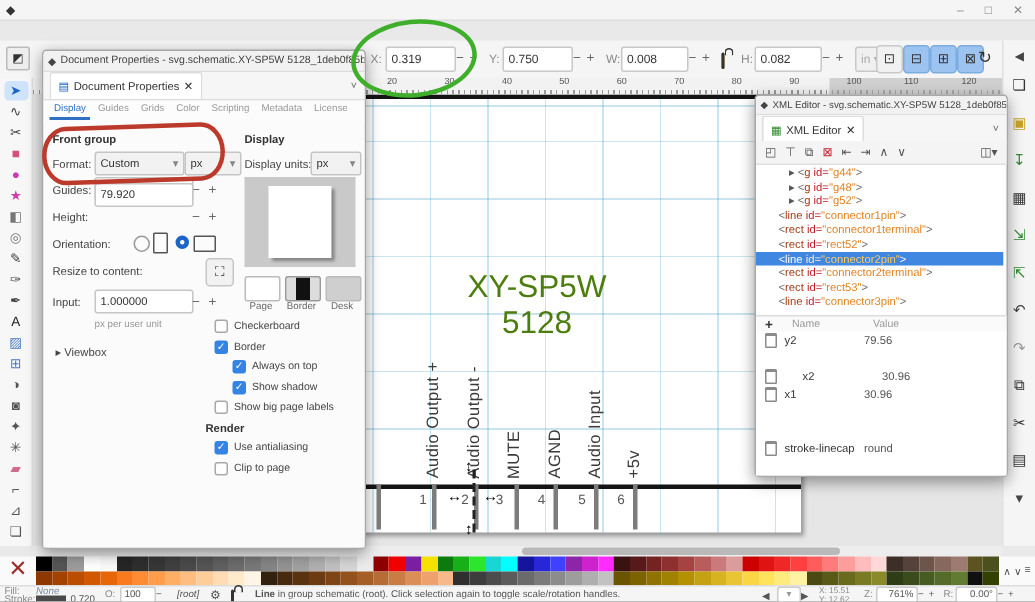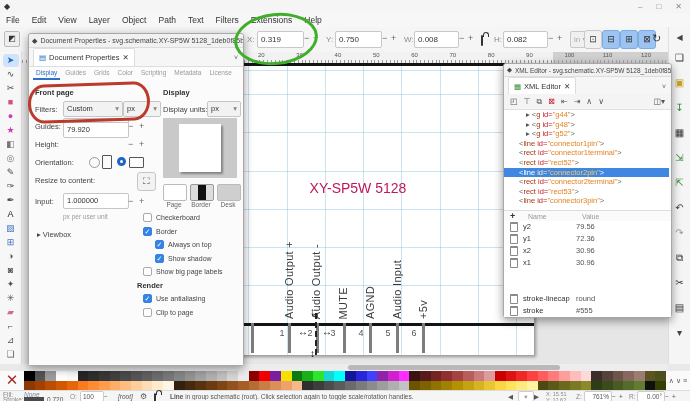--- a/index.html
+++ b/index.html
@@ -32,21 +32,21 @@
   
   #canvas{left:22px;top:63px;width:646px;height:301px;background:#e6e6e6;overflow:hidden;}
   #page{position:absolute;left:180px;top:0;width:332px;height:292px;background:#fff;box-shadow:2px 2px 3px rgba(0,0,0,.35);
     background-image:repeating-linear-gradient(to right,rgba(64,158,200,.28) 0 1px,transparent 1px 38.3px),
                      repeating-linear-gradient(to bottom,rgba(64,158,200,.28) 0 1px,transparent 1px 38.3px);
     background-position:8px 0,0 31px;}
   .schline{position:absolute;background:#141414;}
   .pinbar{position:absolute;width:3px;height:30px;top:260px;background:#7d7d7d;}
   .pinnum{position:absolute;top:265px;width:16px;text-align:center;font-size:9px;color:#555;}
   .pinlbl{position:absolute;bottom:45px;writing-mode:vertical-rl;transform:rotate(180deg);font-size:11px;color:#3a3a3a;letter-spacing:.3px;}
-  #schtitle{position:absolute;left:278px;top:117px;width:116px;text-align:center;font-size:14px;color:#be185d;}
+  #schtitle{position:absolute;left:278px;top:117px;width:116px;text-align:center;font-size:21px;color:#4d7c0f;}
   .selarrow{position:absolute;font-size:10px;font-weight:bold;color:#000;}
   #selline{position:absolute;left:293px;top:250px;width:0;height:42px;border-left:2px dashed #222;}
   #hscroll{left:22px;top:364px;width:646px;height:7px;background:#ededed;}
   #hscroll .thumb{position:absolute;left:326px;top:1px;width:212px;height:5px;background:#b9b9b9;border-radius:3px;}
   
   #palette{left:0;top:371px;width:690px;height:19px;background:#fafafa;display:flex;}
   #palX{width:24px;height:19px;color:#9e2b25;font-size:15px;line-height:18px;text-align:center;}
   #palrows{width:642px;display:flex;flex-direction:column;}
   .pal-row{display:flex;height:9.5px;}
   .pal-row div{flex:1;}
@@ -91,32 +91,20 @@
 
   <div class="abs" id="titlebar">
     <span style="padding:0 4px;">◆</span>
     <span style="margin-left:auto;display:flex;gap:14px;padding-right:8px;color:#888;">
       <span>–</span>
       <span>□</span>
       <span>✕</span>
     </span>
   </div>
 
-  <div class="abs" id="menubar">
-      <span class="mi">File</span>
-      <span class="mi">Edit</span>
-      <span class="mi">View</span>
-      <span class="mi">Layer</span>
-      <span class="mi">Object</span>
-      <span class="mi">Path</span>
-      <span class="mi">Text</span>
-      <span class="mi">Filters</span>
-      <span class="mi">Extensions</span>
-      <span class="mi">Help</span>
-    </div>
 
   <div class="abs" id="toolctrl">
     <span class="abs" style="left:4px;top:4px;width:14px;height:14px;border:1px solid #bbb;border-radius:2px;background:#eee;text-align:center;font-size:8px;line-height:14px;">◩</span>
     <span class="tlbl" style="left:247px;">X:</span>
     <span class="fld" style="left:257px;width:42px;">0.319</span>
     <span class="sp" style="left:304px;">−</span>
     <span class="sp" style="left:313px;">+</span>
     <span class="tlbl" style="left:326px;">Y:</span>
     <span class="fld" style="left:335px;width:42px;">0.750</span>
     <span class="sp" style="left:382px;">−</span>
@@ -409,23 +397,23 @@
         <span class="ntab on">Display</span>
         <span class="ntab">Guides</span>
         <span class="ntab">Grids</span>
         <span class="ntab">Color</span>
         <span class="ntab">Scripting</span>
         <span class="ntab">Metadata</span>
         <span class="ntab">License</span>
       </div>
 
     <div style="position:absolute;left:0;top:46px;right:0;bottom:0;background:#fbfbfb;">
-      <div class="flbl" style="left:6px;top:8px;font-weight:bold;color:#333;">Front page</div>
-
-      <div class="flbl" style="left:6px;top:25px;">Filters:</div>
+      <div class="flbl" style="left:6px;top:8px;font-weight:bold;color:#333;">Front group</div>
+
+      <div class="flbl" style="left:6px;top:25px;">Format:</div>
       <div class="fsel" style="left:34px;top:21px;width:52px;">
           <span>Custom</span>
           <span style="color:#888;">▾</span>
         </div>
       <div class="fsel" style="left:94px;top:21px;width:30px;">
           <span>px</span>
           <span style="color:#888;">▾</span>
         </div>
 
       <div class="flbl" style="left:6px;top:42px;">Guides:</div>
@@ -547,44 +535,34 @@
       <span style="position:absolute;left:6px;top:0;font-weight:bold;font-size:9px;color:#333;">+</span>
       <span style="position:absolute;left:24px;top:2px;color:#999;">Name</span>
       <span style="position:absolute;left:78px;top:2px;color:#999;">Value</span>
     </div>
     <div id="xmlattrs" style="position:absolute;left:0;top:157px;width:167px;height:96px;background:#fff;overflow:hidden;">
         <div class="arow" style="left: 0px; top: 0px; width: 167px;">
           <span class="trash" style="margin-left: 6px;"></span>
           <span style="width: 48px; display: inline-block;">y2</span>
           <span class="av">79.56</span>
         </div>
-        <div class="arow" style="left: 0px; top: 12px; width: 167px;">
-          <span class="trash" style="margin-left: 6px;"></span>
-          <span style="width: 48px; display: inline-block;">y1</span>
-          <span class="av">72.36</span>
-        </div>
         <div class="arow" style="left: 0px; top: 24px; width: 167px;">
           <span class="trash" style="margin-left: 6px;"></span>
-          <span style="width: 48px; display: inline-block;">x2</span>
+          <span style="width: 48px; display: inline-block; margin-left: 12px;">x2</span>
           <span class="av">30.96</span>
         </div>
         <div class="arow" style="left: 0px; top: 36px; width: 167px;">
           <span class="trash" style="margin-left: 6px;"></span>
           <span style="width: 48px; display: inline-block;">x1</span>
           <span class="av">30.96</span>
         </div>
         <div class="arow" style="left: 0px; top: 72px; width: 167px;">
           <span class="trash" style="margin-left: 6px;"></span>
           <span style="width: 48px; display: inline-block;">stroke-linecap</span>
           <span class="av">round</span>
         </div>
-        <div class="arow" style="left: 0px; top: 84px; width: 167px;">
-          <span class="trash" style="margin-left: 6px;"></span>
-          <span style="width: 48px; display: inline-block;">stroke</span>
-          <span class="av">#555</span>
-        </div>
       </div>
   </div>
 
   <div class="anno" id="annoGreen" style="left: 234px; top: 13px; width: 78px; height: 46px; transform: rotate(-6deg); border: 3.5px solid rgb(63, 174, 42);"></div>
   <div class="anno" id="annoRed" style="left: 28px; top: 83px; width: 116px; height: 33px; transform: rotate(-2deg); border-radius: 16px / 50%; border: 3px solid rgb(188, 58, 44);"></div>
 
 </div>
 
 </body></html>

